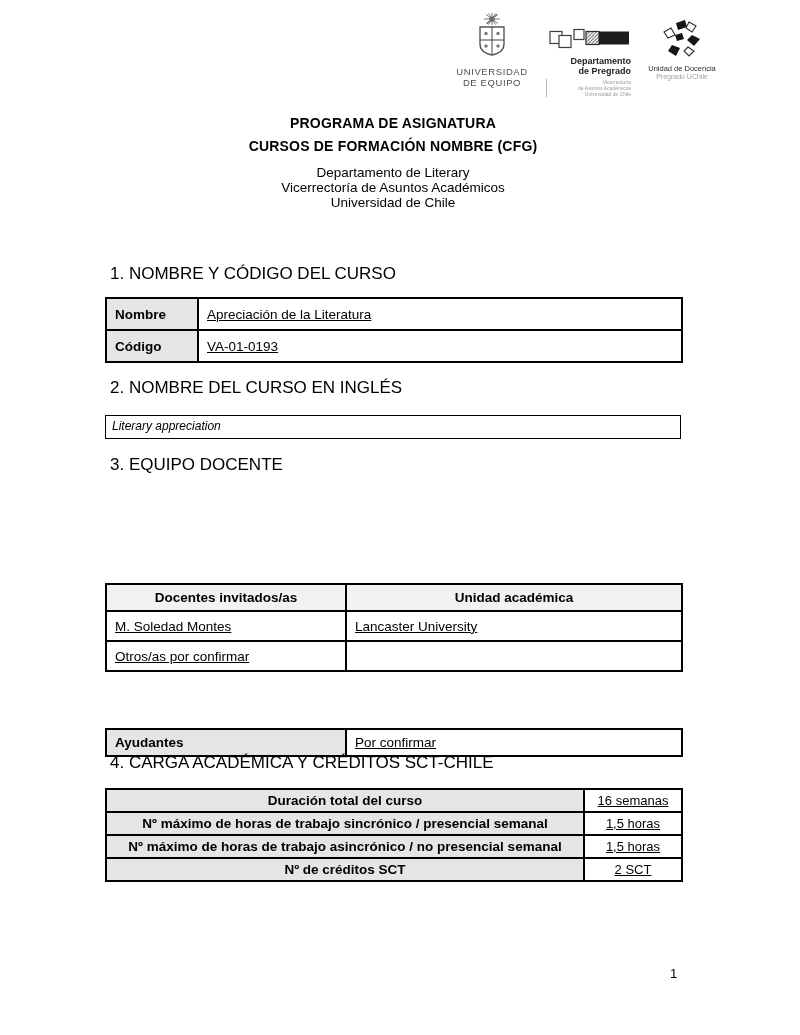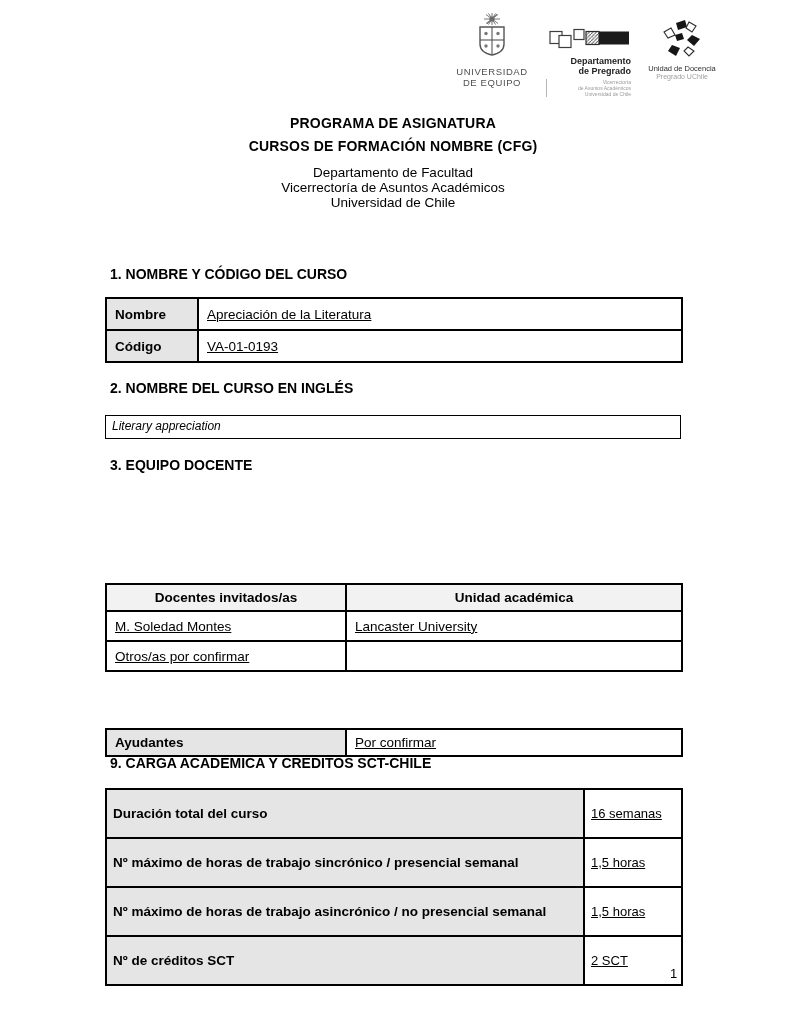--- a/index.html
+++ b/index.html
@@ -89,22 +89,22 @@
   .subline {
     font-size: 13.5px;
     line-height: 15px;
   }
   .subline.first { margin-top: 7px; }
 
   
   .section-heading {
     position: absolute;
     left: 110px;
-    font-size: 14px;
-    font-weight: bold;
+    font-size: 17px;
+    font-weight: normal;
     line-height: 16px;
     white-space: nowrap;
   }
 
   
   table.doc-table {
     position: absolute;
     left: 105px;
     width: 576px;
     border-collapse: collapse;
@@ -151,21 +151,21 @@
   #table3a td.data-row { height: 41px; }
 
   #table3b { top: 583px; }
   #table3b td.header-cell { height: 27px; }
   #table3b td.data-row { height: 30px; }
 
   #table3c { top: 728px; }
   #table3c td { height: 27px; }
 
   #table4 { top: 788px; }
-  #table4 td { height: 18px; padding: 16px 6px; }
+  #table4 td { height: 18px; padding: 3px 6px; text-align: center; }
   #table4 td.label-cell { font-size: 13.5px; }
   #table4 td.value-cell { font-size: 13px; }
 
   .page-number {
     position: absolute;
     top: 966px;
     left: 670px;
     font-size: 13px;
   }
 </style>
@@ -238,21 +238,21 @@
         <polygon points="14,17 21,15 23,21 16,23" fill="#161616"></polygon>
       </svg>
       <div class="ud-line1">Unidad de Docencia</div>
       <div class="ud-line2">Pregrado UChile</div>
     </div>
   </div>
 
   <div class="title-block">
     <div class="doc-title">PROGRAMA DE ASIGNATURA</div>
     <div class="doc-title">CURSOS DE FORMACIÓN NOMBRE (CFG)</div>
-    <div class="subline first">Departamento de Facultad</div>
+    <div class="subline first">Departamento de Literary</div>
     <div class="subline">Vicerrectoría de Asuntos Académicos</div>
     <div class="subline">Universidad de Chile</div>
   </div>
 
   <div class="section-heading" style="top:266px;">1. NOMBRE Y CÓDIGO DEL CURSO</div>
   <table class="doc-table" id="table1">
     <colgroup>
         <col style="width:92px">
         <col style="width:484px">
       </colgroup>
@@ -301,21 +301,21 @@
         <col style="width:336px">
       </colgroup>
     <tbody>
         <tr>
       <td class="label-cell">Ayudantes</td>
       <td class="value-cell">Por confirmar</td>
     </tr>
   </tbody>
     </table>
 
-  <div class="section-heading" style="top:755px;">9. CARGA ACADÉMICA Y CRÉDITOS SCT-CHILE</div>
+  <div class="section-heading" style="top:755px;">4. CARGA ACADÉMICA Y CRÉDITOS SCT-CHILE</div>
   <table class="doc-table" id="table4">
     <colgroup>
         <col style="width:478px">
         <col style="width:98px">
       </colgroup>
     <tbody>
         <tr>
       <td class="label-cell">Duración total del curso</td>
       <td class="value-cell">16 semanas</td>
     </tr>

